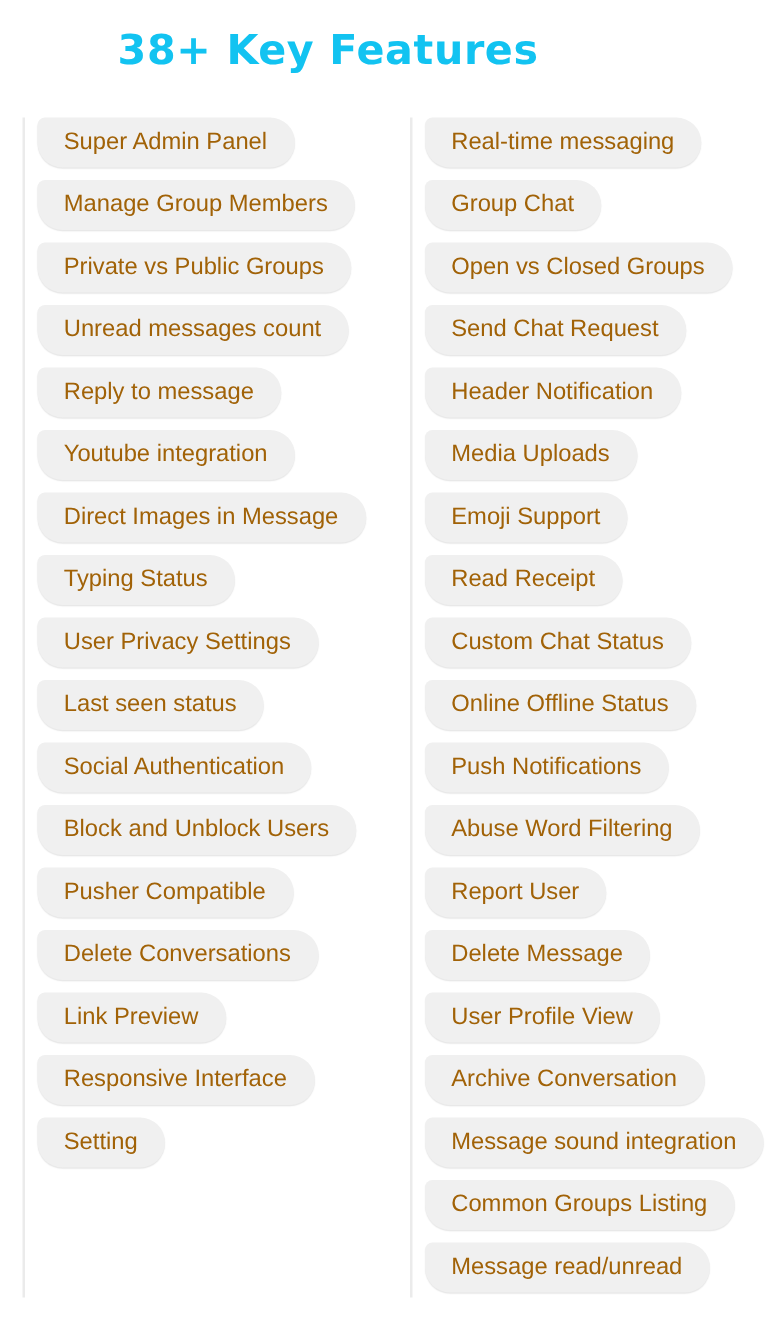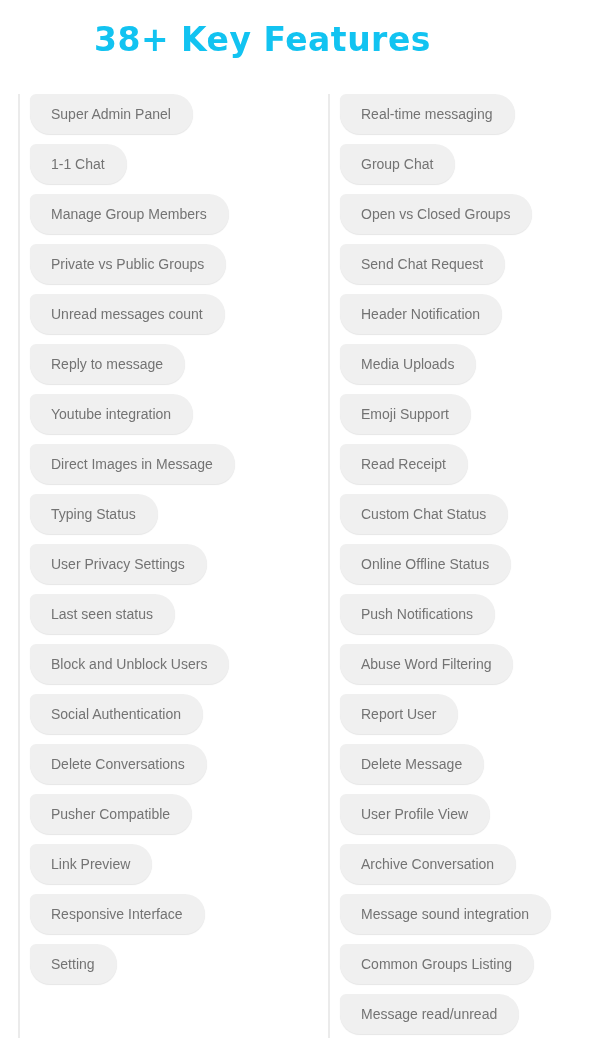--- a/index.html
+++ b/index.html
@@ -8,45 +8,44 @@
   .title { position: absolute; left: 0; top: 20px; width: 525px; text-align: center;
            font-family: "DejaVu Sans", sans-serif; font-weight: bold; font-size: 33px;
            letter-spacing: 0.5px; color: #12c3f1; margin: 0; }
   .col { position: absolute; top: 94px; height: 944px; border-left: 2px solid #ebebeb; }
   .col.left { left: 18px; width: 300px; }
   .col.right { left: 328px; width: 287px; }
   .list { list-style: none; margin: 0; padding: 0; }
   .pill { display: inline-block; box-sizing: border-box; height: 40px; line-height: 40px;
           margin: 0 0 10px 10px; padding: 0 22px 0 21px; background: #f0f0f0;
           border-radius: 6px 20px 20px 20px; box-shadow: 0 1px 1px rgba(0,0,0,0.10);
-          font-size: 14px; color: #737373; white-space: nowrap; }
+          font-size: 19px; color: #a16207; white-space: nowrap; }
   .row { display: block; height: 50px; }
 </style>
 </head>
 <body>
 
 <h1 class="title">38+ Key Features</h1>
 
 <div class="col left">
   <ul class="list" id="list-left">
       <li class="row"><span class="pill">Super Admin Panel</span></li>
-      <li class="row"><span class="pill">1-1 Chat</span></li>
       <li class="row"><span class="pill">Manage Group Members</span></li>
       <li class="row"><span class="pill">Private vs Public Groups</span></li>
       <li class="row"><span class="pill">Unread messages count</span></li>
       <li class="row"><span class="pill">Reply to message</span></li>
       <li class="row"><span class="pill">Youtube integration</span></li>
       <li class="row"><span class="pill">Direct Images in Message</span></li>
       <li class="row"><span class="pill">Typing Status</span></li>
       <li class="row"><span class="pill">User Privacy Settings</span></li>
       <li class="row"><span class="pill">Last seen status</span></li>
+      <li class="row"><span class="pill">Social Authentication</span></li>
       <li class="row"><span class="pill">Block and Unblock Users</span></li>
-      <li class="row"><span class="pill">Social Authentication</span></li>
+      <li class="row"><span class="pill">Pusher Compatible</span></li>
       <li class="row"><span class="pill">Delete Conversations</span></li>
-      <li class="row"><span class="pill">Pusher Compatible</span></li>
       <li class="row"><span class="pill">Link Preview</span></li>
       <li class="row"><span class="pill">Responsive Interface</span></li>
       <li class="row"><span class="pill">Setting</span></li>
     </ul>
 </div>
 
 <div class="col right">
   <ul class="list" id="list-right">
       <li class="row"><span class="pill">Real-time messaging</span></li>
       <li class="row"><span class="pill">Group Chat</span></li>

